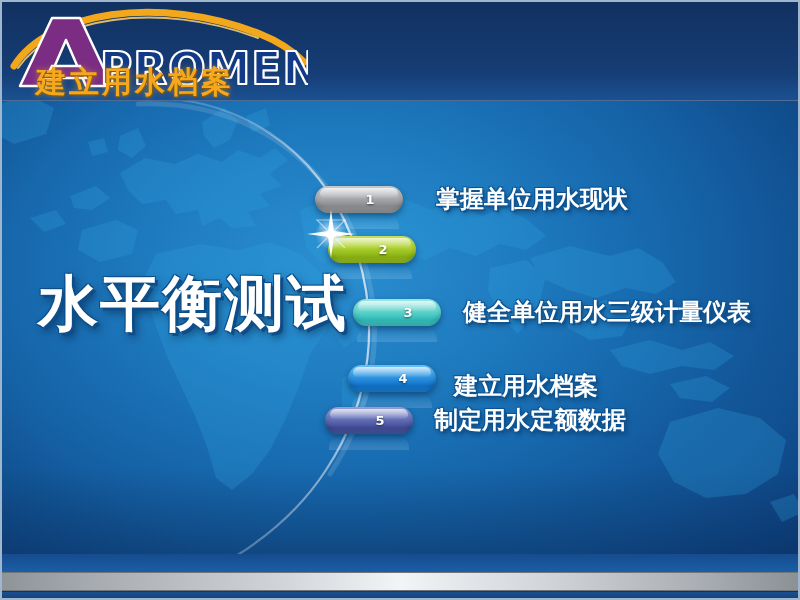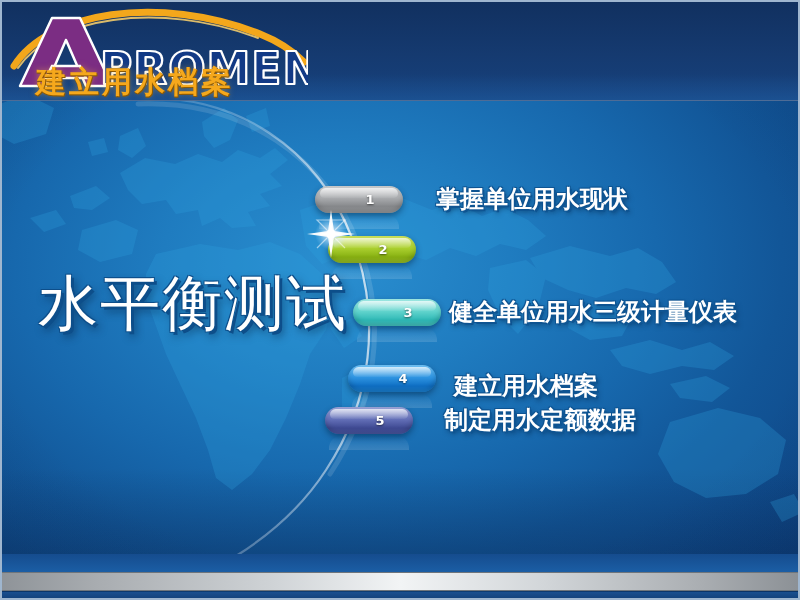--- a/index.html
+++ b/index.html
@@ -64,21 +64,21 @@
     position:absolute; left:36px; top:62px; z-index:13;
     font-size:30px; font-weight:bold; letter-spacing:3px;
     color:#f5a81c;
     text-shadow:0 1px 0 #8c5a06, 1px 1px 0 #8c5a06, 0 0 6px rgba(255,190,60,.5);
     font-family:"DejaVu Sans","Liberation Sans",sans-serif;
   }
 
   
   .main-title{
     position:absolute; left:38px; top:264px; z-index:20;
-    font-size:60px; font-weight:normal; letter-spacing:2px; color:#ffffff;
+    font-size:60px; font-weight:bold; letter-spacing:2px; color:#ffffff;
     text-shadow:
       3px 3px 0 #0d4e8a, -1px -1px 0 #0d4e8a, 1px -1px 0 #0d4e8a, -1px 1px 0 #0d4e8a,
       4px 5px 8px rgba(4,32,64,.65);
     white-space:nowrap;
   }
 
   
   .rows{ position:absolute; inset:0; z-index:25; }
   .row{ position:absolute; display:flex; align-items:center; }
 
@@ -255,37 +255,37 @@
         <span class="num">2</span>
         <span class="refl"></span>
       </div>
     </div>
 
     <div class="row" style="left:353px; top:296px;">
       <div class="pill c3">
         <span class="num">3</span>
         <span class="refl"></span>
       </div>
-      <span class="rowtext" style="margin-left:8px;">健全单位用水三级计量仪表</span>
+      <span class="rowtext" style="margin-left:22px;">健全单位用水三级计量仪表</span>
     </div>
 
     <div class="row" style="left:348px; top:354px;">
       <div class="pill c4">
         <span class="num">4</span>
         <span class="refl"></span>
       </div>
       <span class="rowtext" style="margin-left:18px;margin-top:16px;">建立用水档案</span>
     </div>
 
     <div class="row" style="left:325px; top:404px;">
       <div class="pill c5">
         <span class="num">5</span>
         <span class="refl"></span>
       </div>
-      <span class="rowtext" style="margin-left:31px;text-align:right;">制定用水定额数据</span>
+      <span class="rowtext" style="margin-left:21px;text-align:right;">制定用水定额数据</span>
     </div>
 
   </div>
 
   <div class="bottom-zone">
     <div class="navy-top"></div>
     <div class="silver"></div>
     <div class="navy-bottom"></div>
   </div>
 

